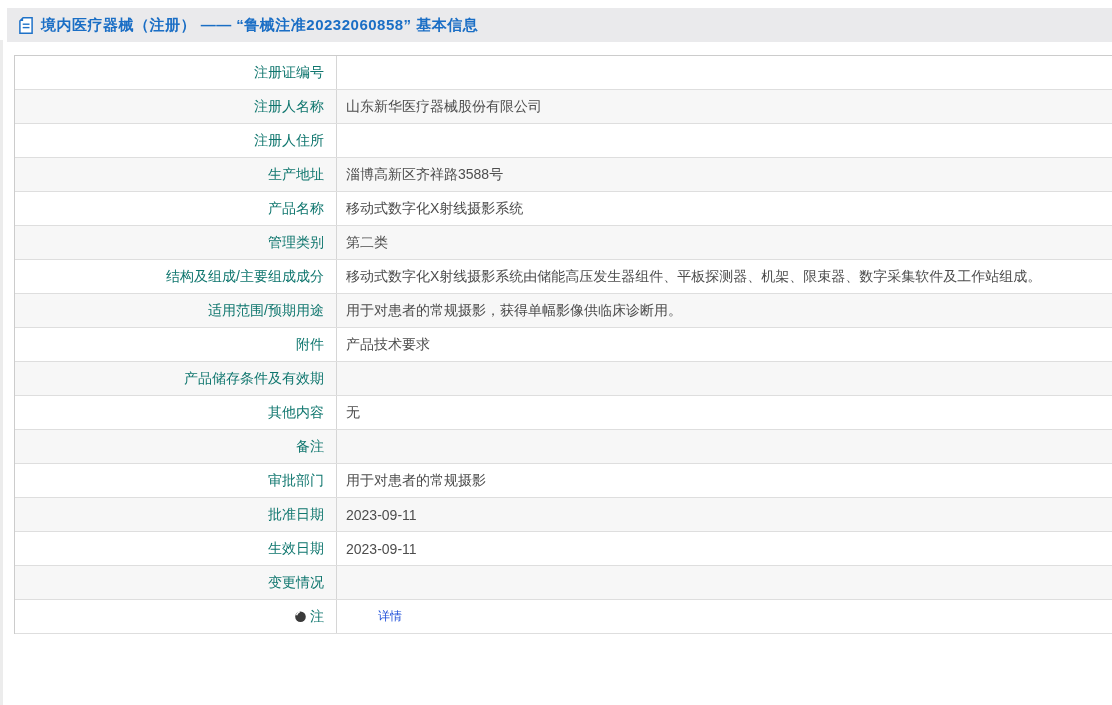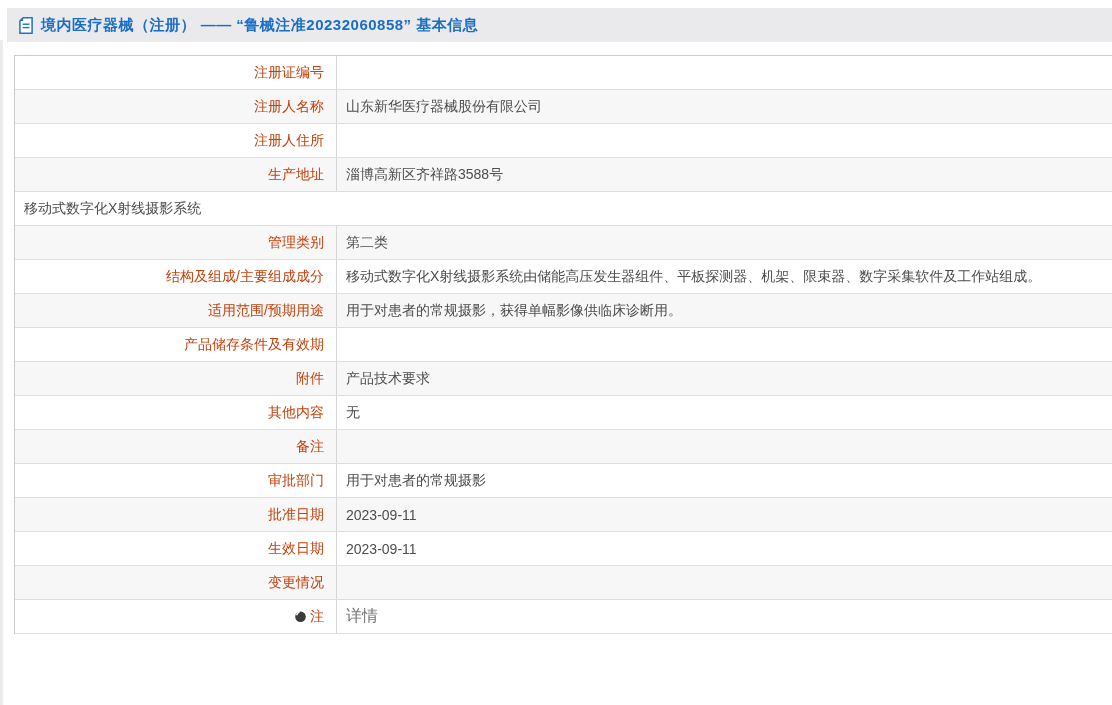--- a/index.html
+++ b/index.html
@@ -37,29 +37,29 @@
     display:flex; height:34px; box-sizing:border-box;
     border-bottom:1px solid #dedede;
     background:#ffffff;
   }
   .row:nth-child(even) { background:#f7f7f7; }
   .cell-label {
     width:322px; box-sizing:border-box;
     padding-right:12px;
     border-right:1px solid #d6d6d6;
     display:flex; align-items:center; justify-content:flex-end;
-    color:#c2410c; font-size:14px; white-space:nowrap;
+    color:#0f766e; font-size:14px; white-space:nowrap;
   }
   .cell-value {
     flex:1; display:flex; align-items:center;
     padding-left:9px; box-sizing:border-box;
     color:#4d4d4d; font-size:14px; white-space:nowrap; overflow:hidden;
   }
   a.detail-link {
-    color:#737373; text-decoration:none; cursor:pointer; font-size:16px;
+    color:#1d4ed8; text-decoration:none; cursor:pointer; font-size:12px;margin-left:32px;
   }
   .balloon-icon { display:inline-flex; align-items:center; margin-right:3px; }
 </style>
 </head>
 <body>
 
 <div class="left-edge"></div>
 
 <div class="header-bar">
   <span class="doc-icon">
@@ -90,20 +90,23 @@
         <span>注册人住所</span>
       </div>
     </div>
     <div class="row">
       <div class="cell-label">
         <span>生产地址</span>
       </div>
       <div class="cell-value">淄博高新区齐祥路3588号</div>
     </div>
     <div class="row">
+      <div class="cell-label">
+        <span>产品名称</span>
+      </div>
       <div class="cell-value">移动式数字化X射线摄影系统</div>
     </div>
     <div class="row">
       <div class="cell-label">
         <span>管理类别</span>
       </div>
       <div class="cell-value">第二类</div>
     </div>
     <div class="row">
       <div class="cell-label">
@@ -112,29 +115,29 @@
       <div class="cell-value">移动式数字化X射线摄影系统由储能高压发生器组件、平板探测器、机架、限束器、数字采集软件及工作站组成。</div>
     </div>
     <div class="row">
       <div class="cell-label">
         <span>适用范围/预期用途</span>
       </div>
       <div class="cell-value">用于对患者的常规摄影，获得单幅影像供临床诊断用。</div>
     </div>
     <div class="row">
       <div class="cell-label">
+        <span>附件</span>
+      </div>
+      <div class="cell-value">产品技术要求</div>
+    </div>
+    <div class="row">
+      <div class="cell-label">
         <span>产品储存条件及有效期</span>
       </div>
       <div class="cell-value"></div>
-    </div>
-    <div class="row">
-      <div class="cell-label">
-        <span>附件</span>
-      </div>
-      <div class="cell-value">产品技术要求</div>
     </div>
     <div class="row">
       <div class="cell-label">
         <span>其他内容</span>
       </div>
       <div class="cell-value">无</div>
     </div>
     <div class="row">
       <div class="cell-label">
         <span>备注</span>

